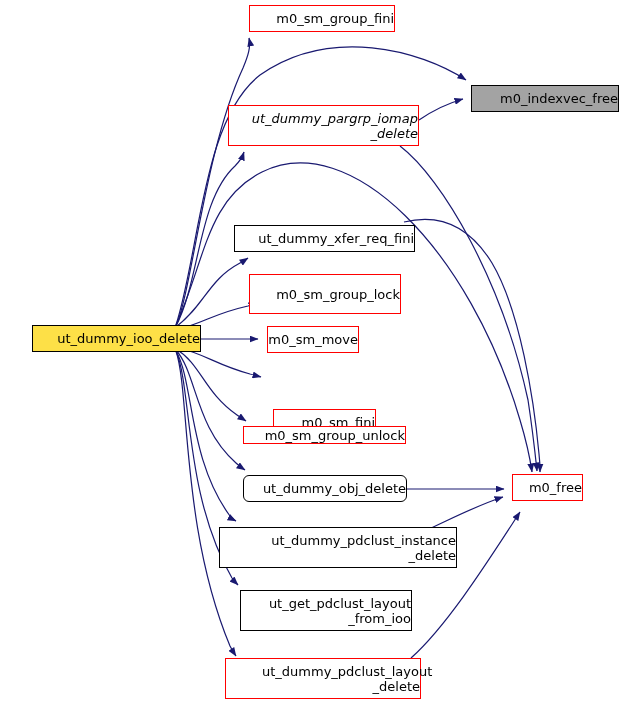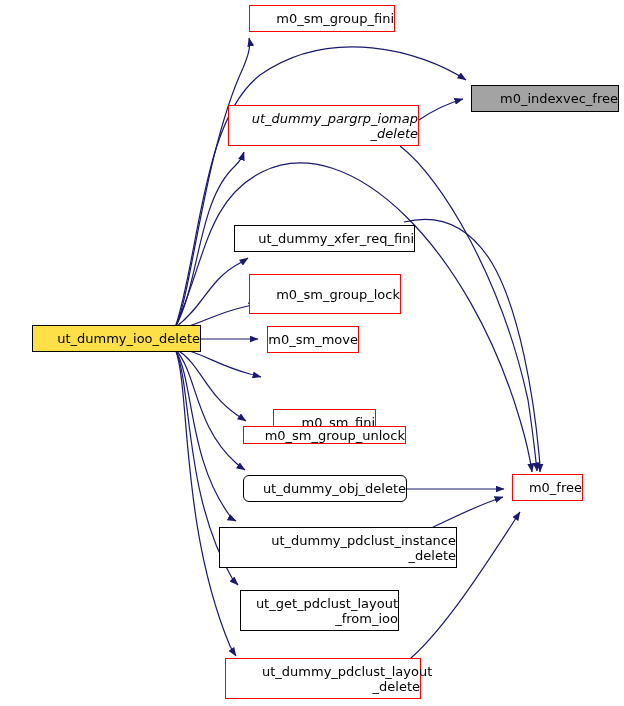--- a/index.html
+++ b/index.html
@@ -93,19 +93,19 @@
 _delete</span></div>
       <div class="node" style="left: 234px; top: 225px; width: 181px; height: 27px; border-color: rgb(0, 0, 0); background: rgb(255, 255, 255);"><span class="node-label">ut_dummy_xfer_req_fini</span></div>
       <div class="node red" style="left: 249px; top: 274px; width: 152px; height: 40px; border-color: rgb(255, 0, 0); background: rgb(255, 255, 255);"><span class="node-label">m0_sm_group_lock</span></div>
       <div class="node red" style="left: 267px; top: 326px; width: 92px; height: 27px; border-color: rgb(255, 0, 0); background: rgb(255, 255, 255);"><span class="node-label">m0_sm_move</span></div>
       <div class="node red" style="left: 273px; top: 377px; width: 103px; height: 27px; border-color: rgb(255, 0, 0); background: rgb(255, 255, 255); margin-top: 32px;"><span class="node-label">m0_sm_fini</span></div>
       <div class="node red" style="left: 243px; top: 426px; width: 163px; height: 18px; border-color: rgb(255, 0, 0); background: rgb(255, 255, 255);"><span class="node-label">m0_sm_group_unlock</span></div>
       <div class="node" style="left: 243px; top: 475px; width: 164px; height: 27px; border-color: rgb(0, 0, 0); background: rgb(255, 255, 255); border-radius: 6px;"><span class="node-label">ut_dummy_obj_delete</span></div>
       <div class="node red" style="left: 512px; top: 474px; width: 71px; height: 27px; border-color: rgb(255, 0, 0); background: rgb(255, 255, 255);"><span class="node-label">m0_free</span></div>
       <div class="node" style="left: 219px; top: 527px; width: 238px; height: 41px; border-color: rgb(0, 0, 0); background: rgb(255, 255, 255);"><span class="node-label">ut_dummy_pdclust_instance
 _delete</span></div>
-      <div class="node" style="left: 240px; top: 590px; width: 159px; height: 41px; border-color: rgb(0, 0, 0); background: rgb(255, 255, 255);"><span class="node-label">ut_get_pdclust_layout
+      <div class="node" style="left: 240px; top: 590px; width: 172px; height: 41px; border-color: rgb(0, 0, 0); background: rgb(255, 255, 255);"><span class="node-label">ut_get_pdclust_layout
 _from_ioo</span></div>
       <div class="node red" style="left: 225px; top: 658px; width: 196px; height: 41px; border-color: rgb(255, 0, 0); background: rgb(255, 255, 255); padding-left: 36px;"><span class="node-label">ut_dummy_pdclust_layout
 _delete</span></div>
     </div>
 
 </div>
 
 </body></html>

